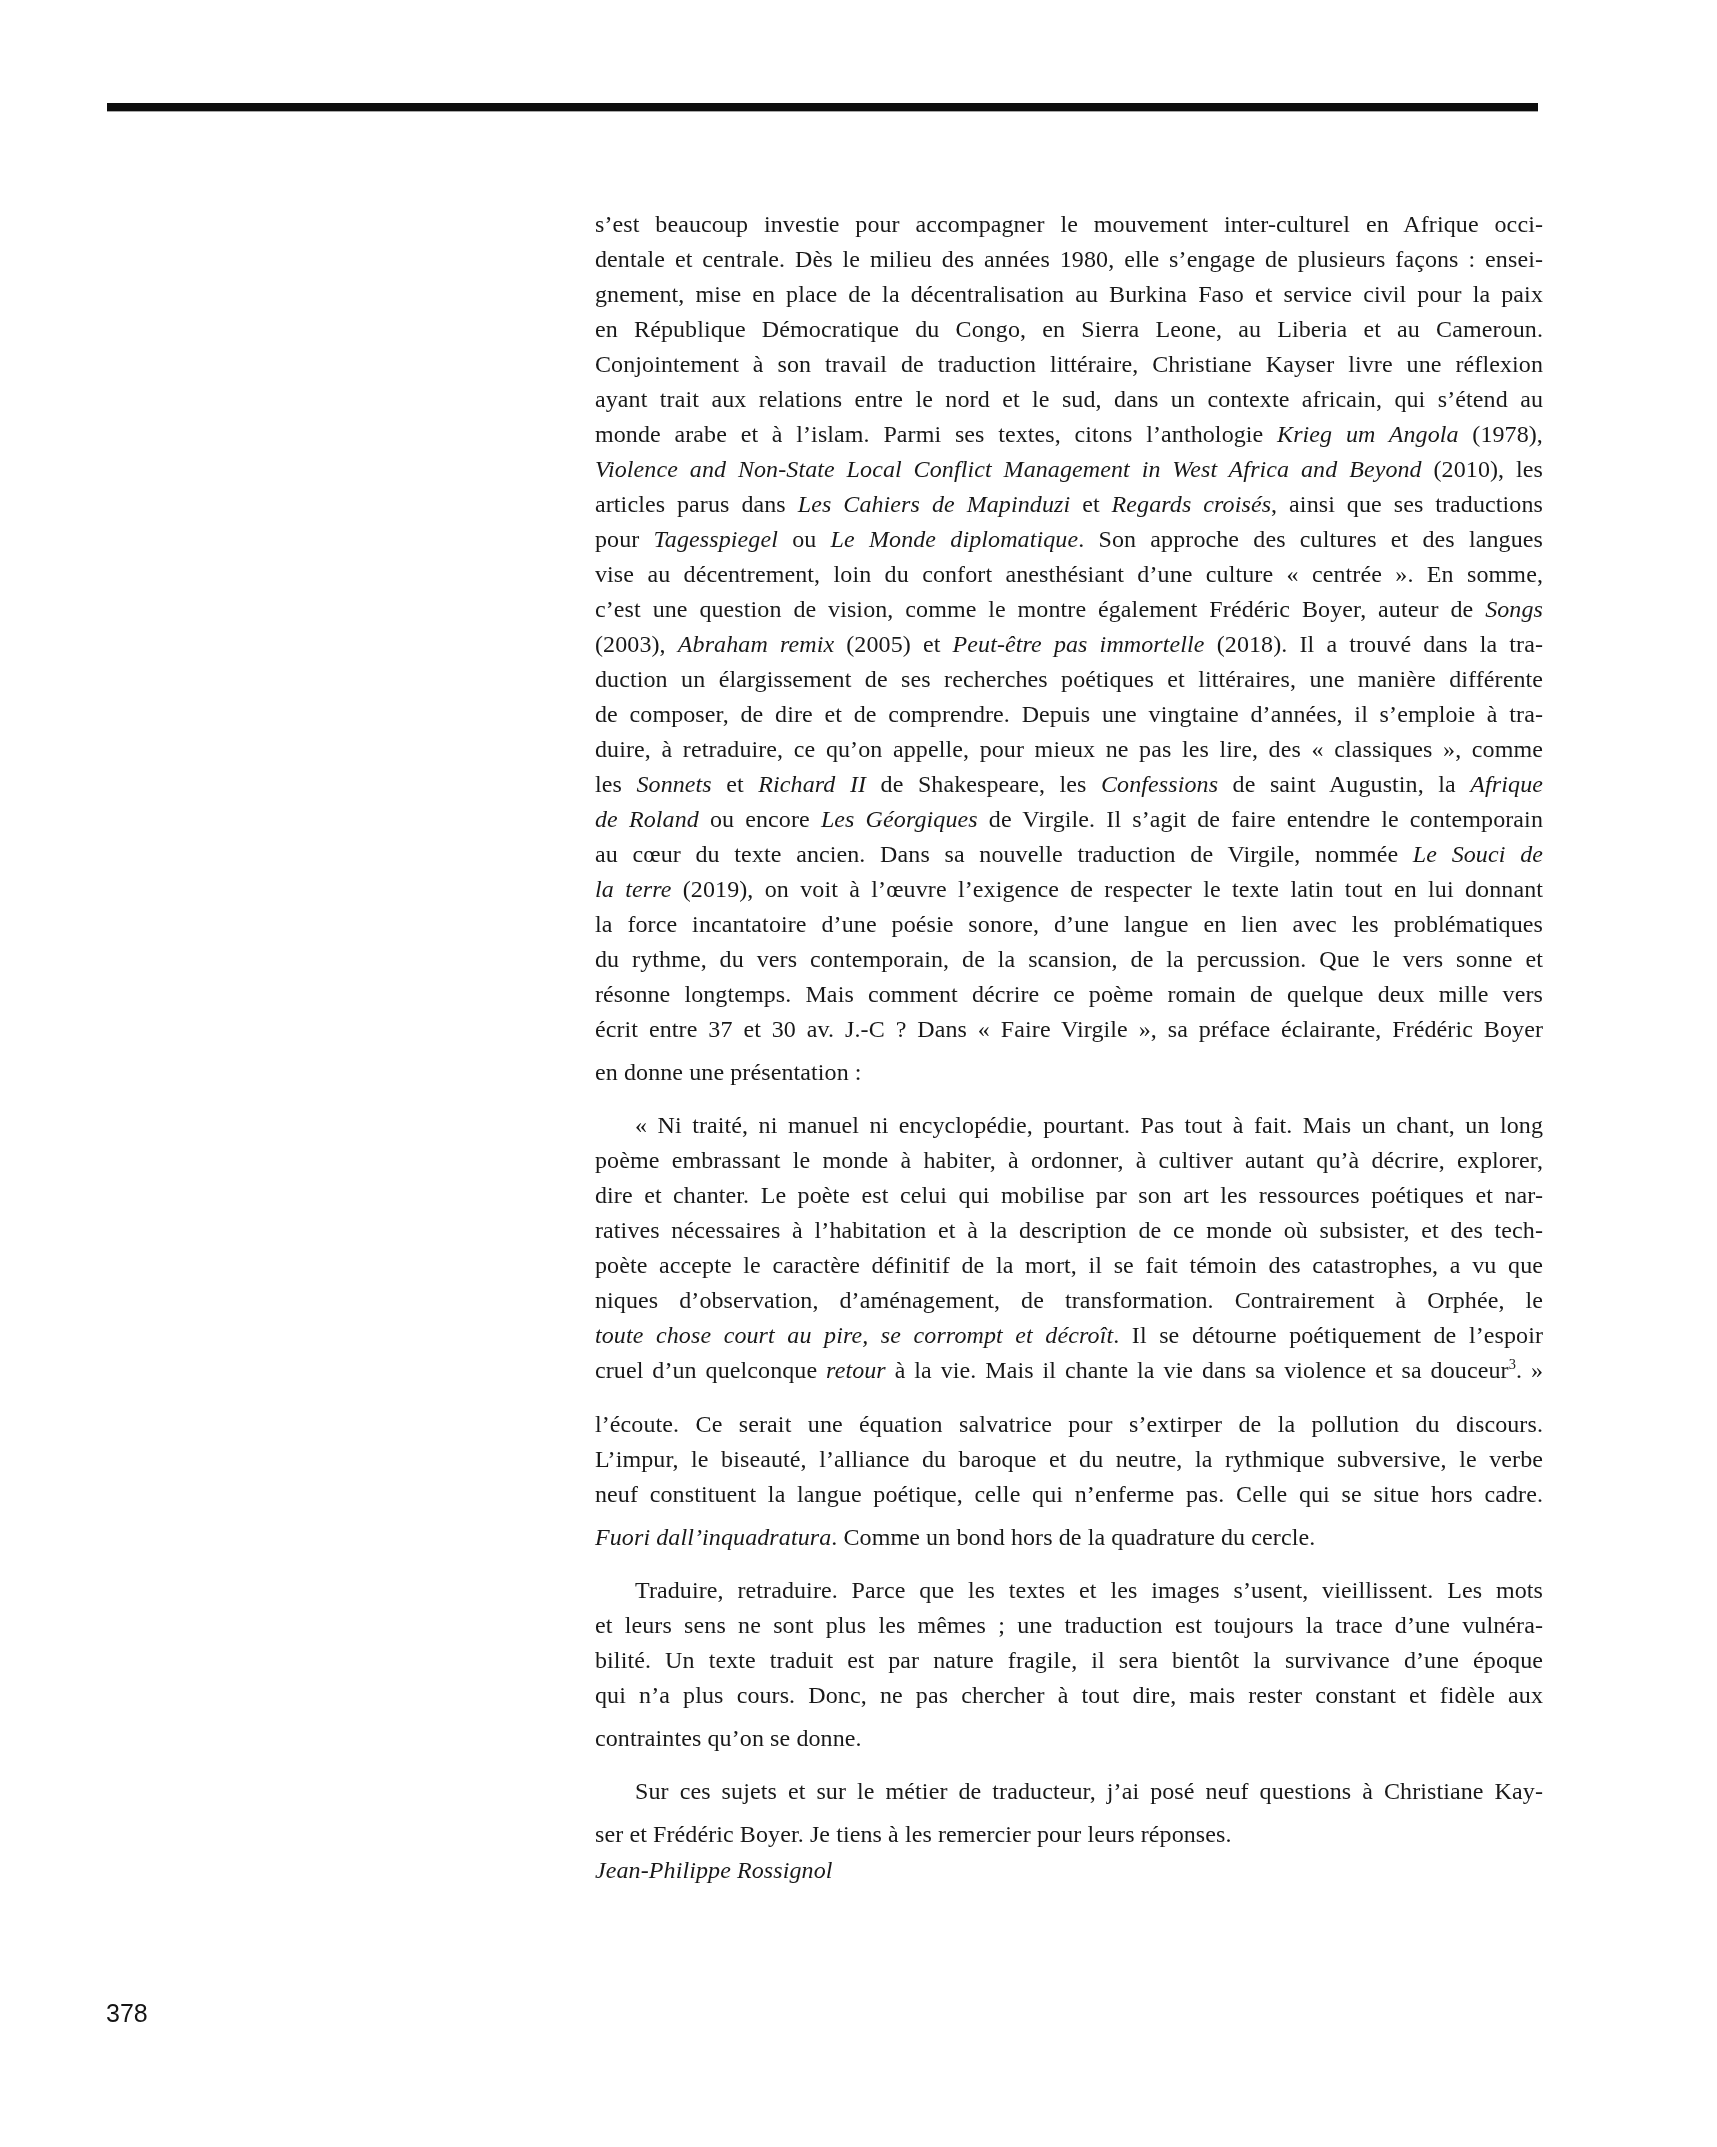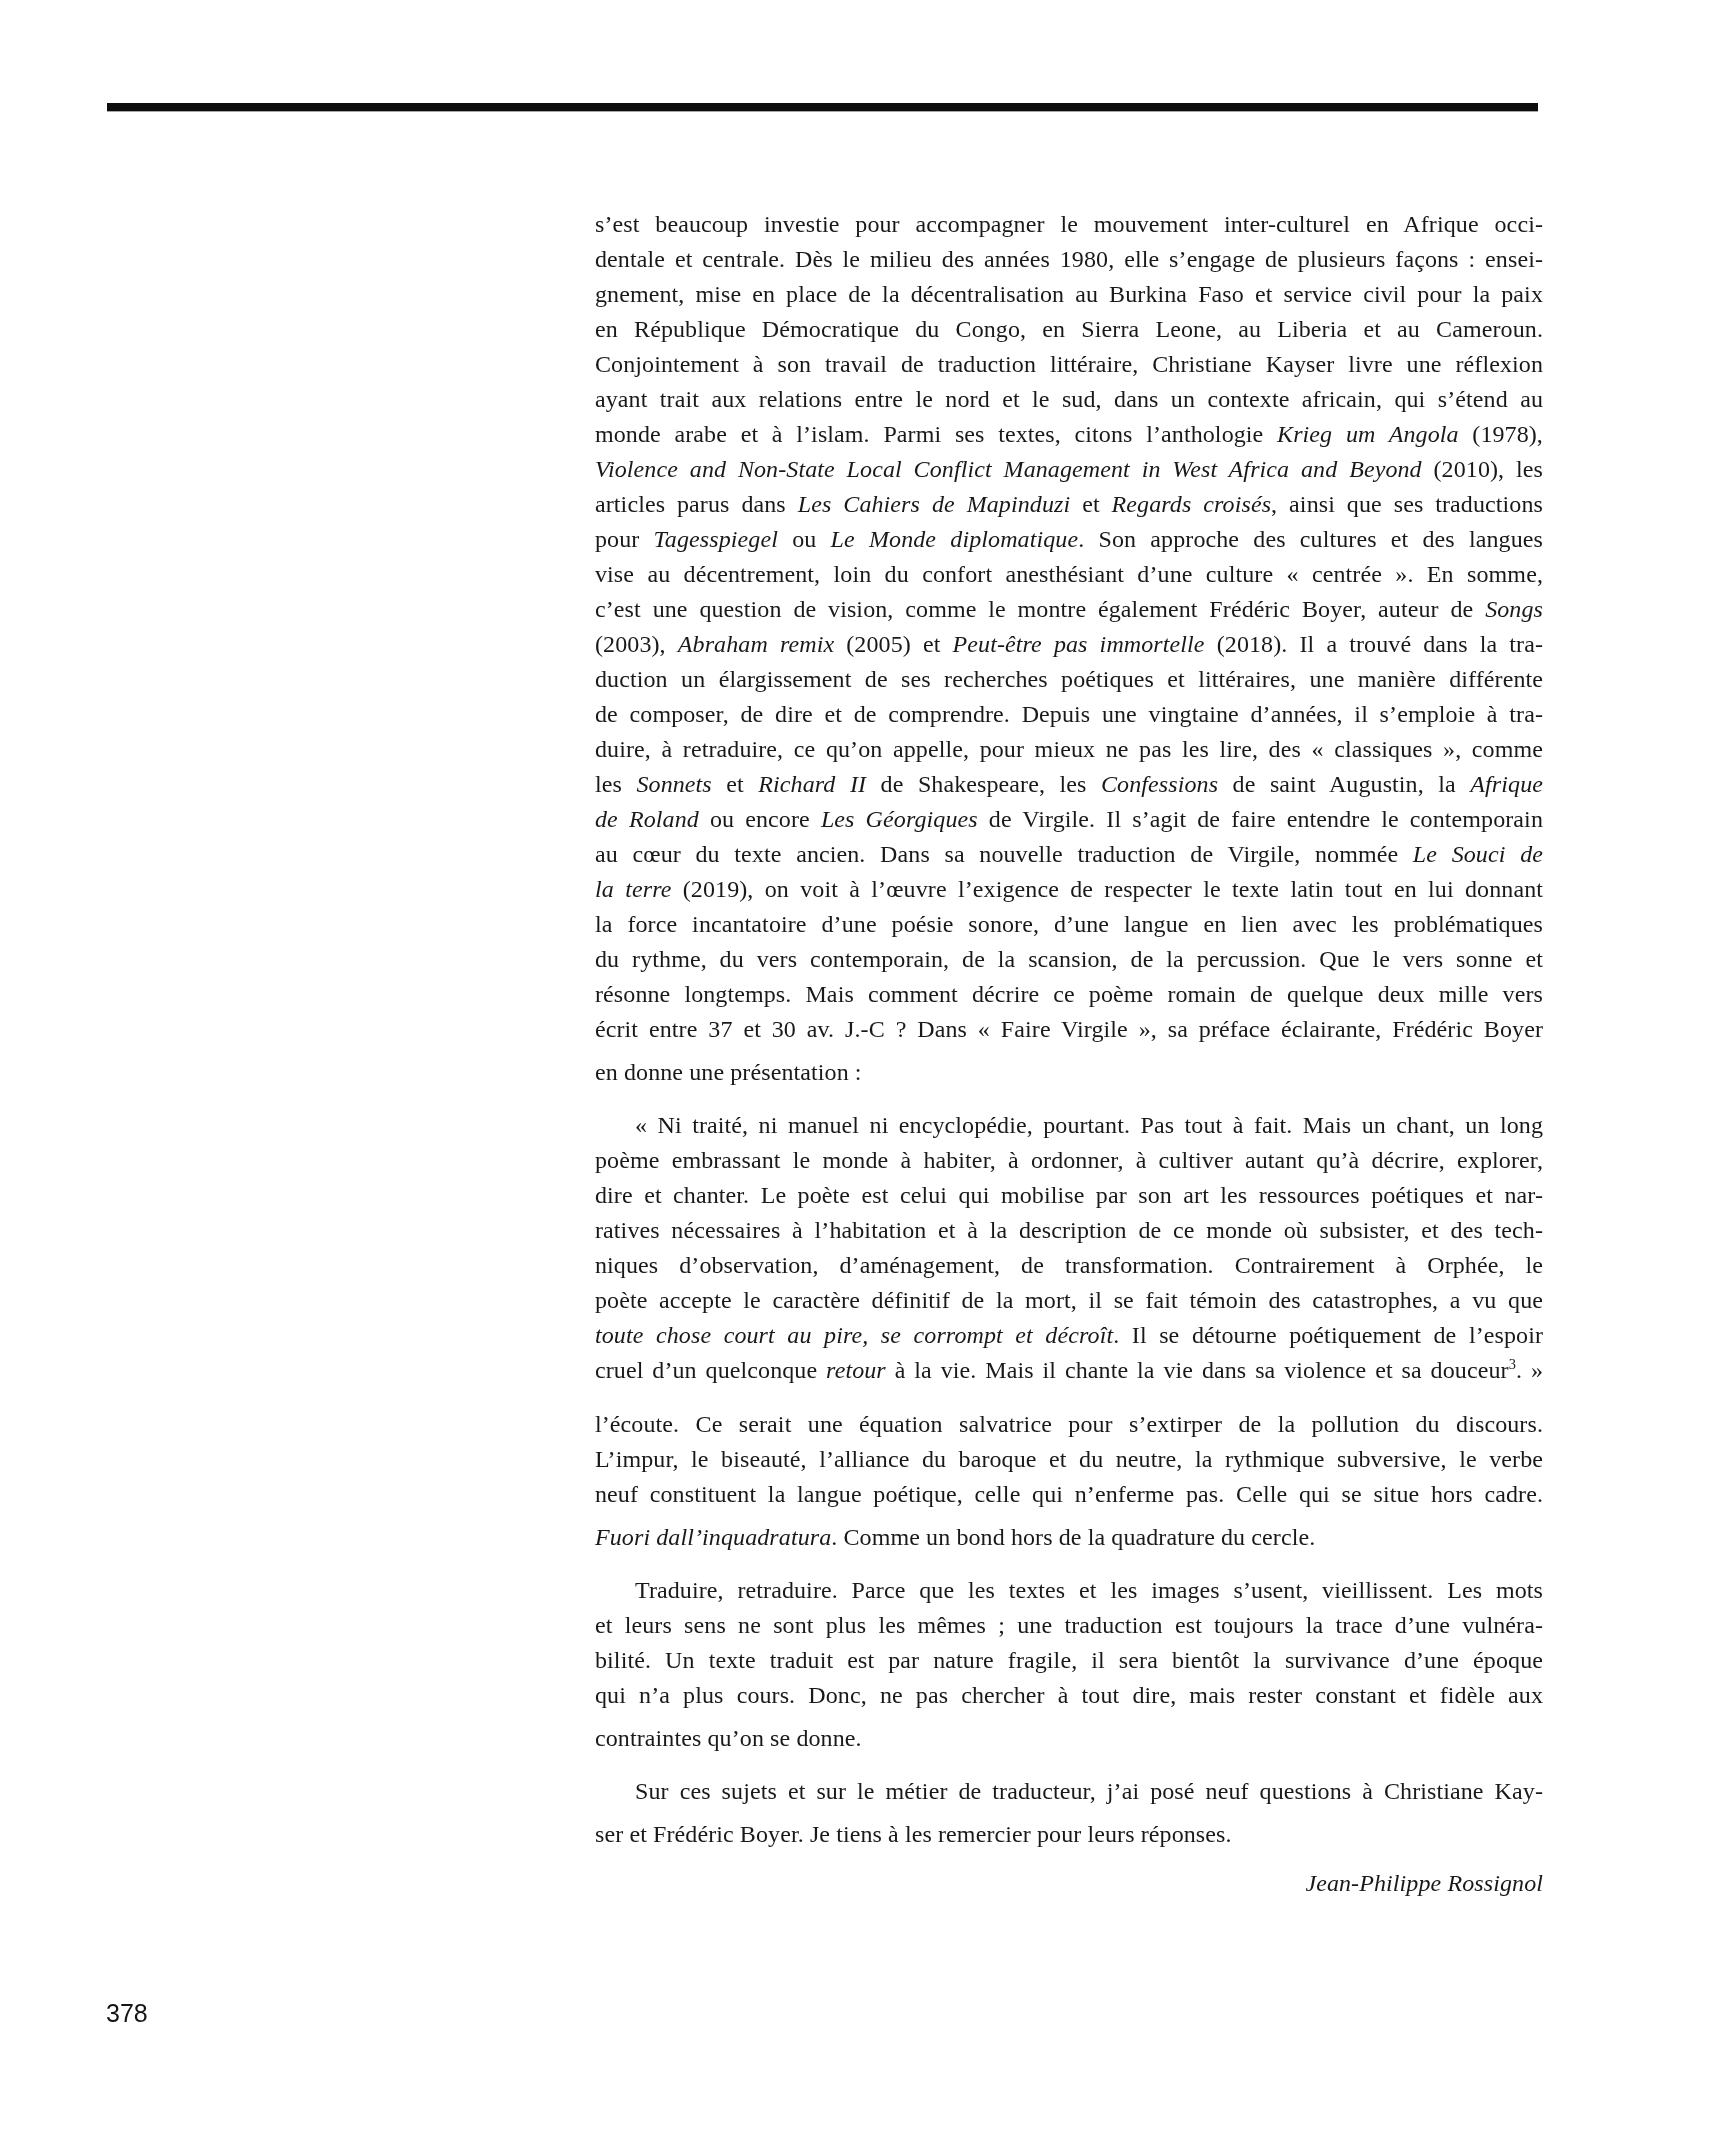--- a/index.html
+++ b/index.html
@@ -36,22 +36,21 @@
     hyphens: none;
   }
   .line.last { text-align-last: left; margin-top: 8px; }
   .line.indent { text-indent: 40px; }
   sup {
     font-size: 0.6em;
     line-height: 0;
     vertical-align: super;
   }
   .signature {
-    margin-top: 14px;
-    text-align: right;
+    margin-top: 1px;
     font-style: italic;
   }
   .folio {
     position: absolute;
     left: 106px; top: 1999px;
     font-family: "Liberation Sans", "DejaVu Sans", sans-serif;
     font-size: 25px;
     color: #141414;
   }
 </style>
@@ -87,22 +86,22 @@
         <div class="line">du rythme, du vers contemporain, de la scansion, de la percussion. Que le vers sonne et</div>
         <div class="line">résonne longtemps. Mais comment décrire ce poème romain de quelque deux mille vers</div>
         <div class="line">écrit entre 37 et 30 av. J.-C&nbsp;? Dans «&nbsp;Faire Virgile&nbsp;», sa préface éclairante, Frédéric Boyer</div>
         <div class="line last">en donne une présentation&nbsp;:</div>
       </div>
       <div class="para">
         <div class="line indent">«&nbsp;Ni traité, ni manuel ni encyclopédie, pourtant. Pas tout à fait. Mais un chant, un long</div>
         <div class="line">poème embrassant le monde à habiter, à ordonner, à cultiver autant qu’à décrire, explorer,</div>
         <div class="line">dire et chanter. Le poète est celui qui mobilise par son art les ressources poétiques et nar-</div>
         <div class="line">ratives nécessaires à l’habitation et à la description de ce monde où subsister, et des tech-</div>
+        <div class="line">poète accepte le caractère définitif de la mort, il se fait témoin des catastrophes, a vu que</div>
         <div class="line">niques d’observation, d’aménagement, de transformation. Contrairement à Orphée, le</div>
-        <div class="line">poète accepte le caractère définitif de la mort, il se fait témoin des catastrophes, a vu que</div>
         <div class="line"><i>toute chose court au pire, se corrompt et décroît</i>. Il se détourne poétiquement de l’espoir</div>
         <div class="line">cruel d’un quelconque <i>retour</i> à la vie. Mais il chante la vie dans sa violence et sa douceur<sup>3</sup>.&nbsp;»</div>
       </div>
       <div class="para">
         <div class="line">l’écoute. Ce serait une équation salvatrice pour s’extirper de la pollution du discours.</div>
         <div class="line">L’impur, le biseauté, l’alliance du baroque et du neutre, la rythmique subversive, le verbe</div>
         <div class="line">neuf constituent la langue poétique, celle qui n’enferme pas. Celle qui se situe hors cadre.</div>
         <div class="line last"><i>Fuori dall’inquadratura</i>. Comme un bond hors de la quadrature du cercle.</div>
       </div>
       <div class="para">

